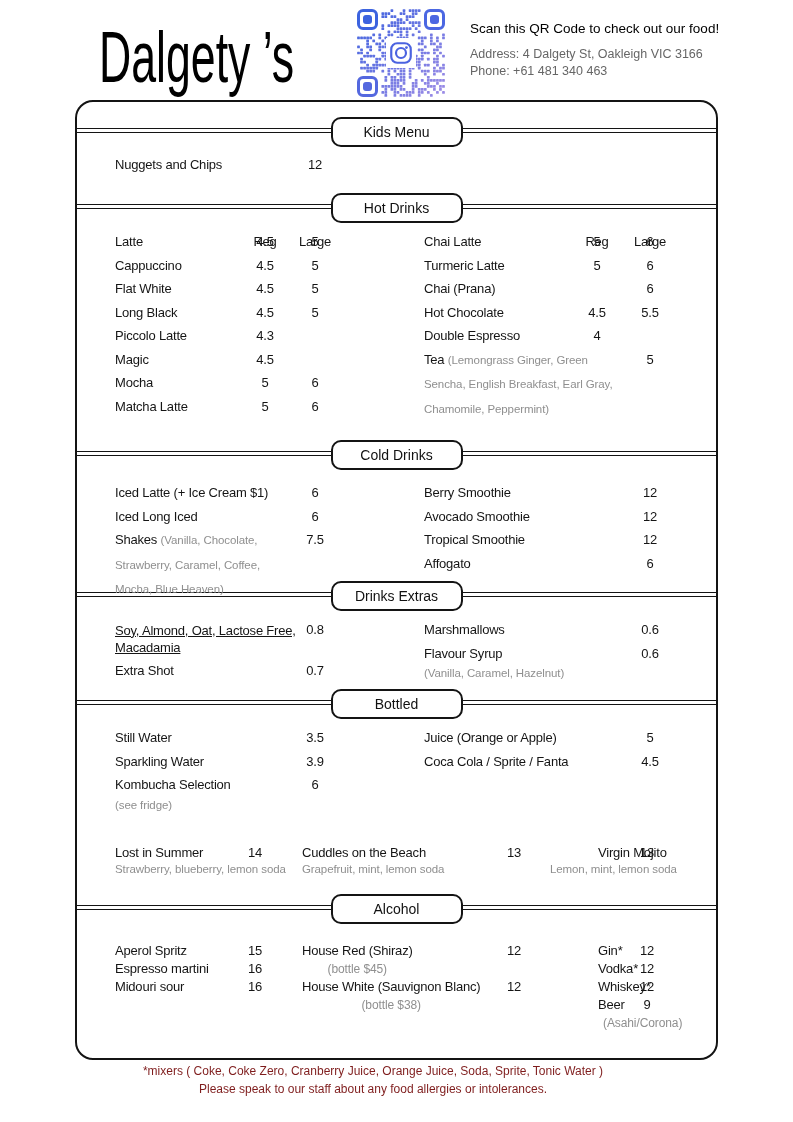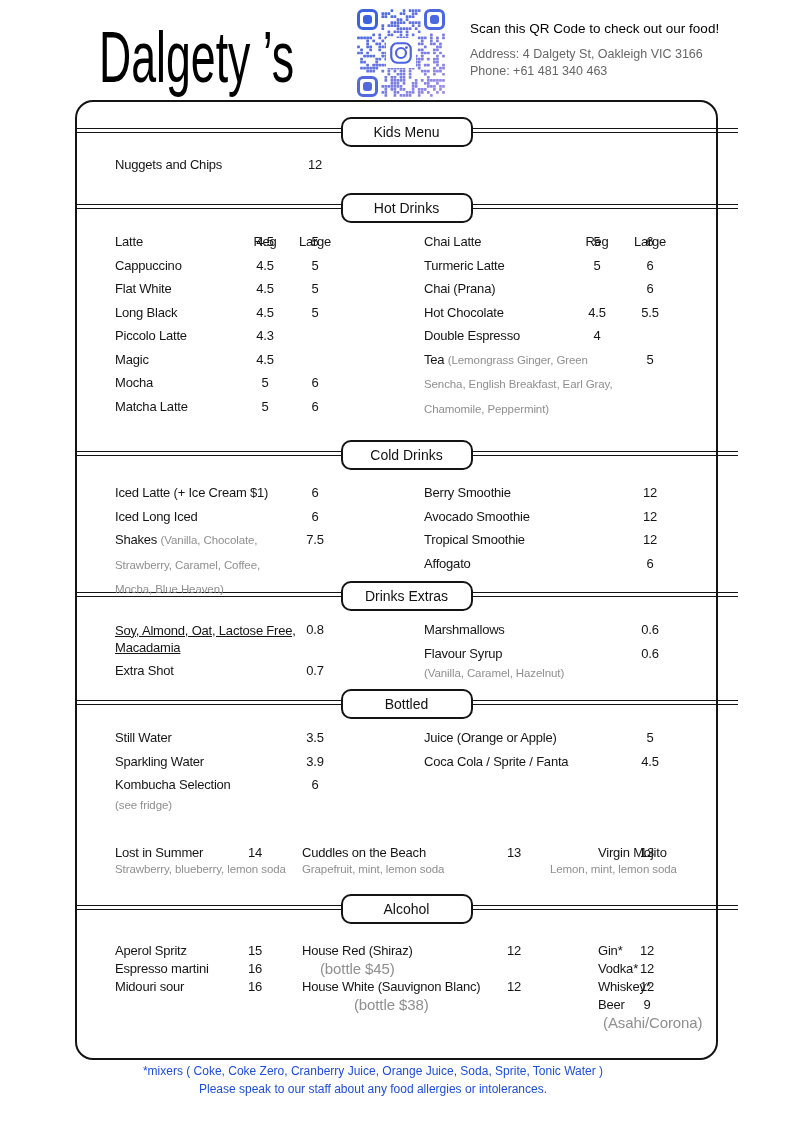--- a/index.html
+++ b/index.html
@@ -18,21 +18,21 @@
   .fp-bl{left:0;bottom:0;border-color:#5468df;}
   .fp-bl::after{background:#5468df;}
   .qr-center{position:absolute;left:29px;top:29px;width:30px;height:30px;background:#fff;
              display:flex;align-items:center;justify-content:center;}
   .info{position:absolute;left:470px;top:21px;}
   .scan{font-size:13.5px;color:#000;margin:0 0 10px 0;}
   .addr{font-size:12.5px;color:#666;line-height:16.5px;}
   
   .menu-box{position:absolute;left:75px;top:100px;width:643px;height:960px;
             border:2px solid #141414;border-radius:18px;box-sizing:border-box;background:#fff;}
-  .sh{position:absolute;left:0;width:639px;height:30px;padding-left:20px;}
+  .sh{position:absolute;left:0;width:639px;height:30px;}
   .sh-lines{position:absolute;top:11px;left:-2px;right:-2px;height:5px;box-sizing:border-box;
             border-top:1.6px solid #141414;border-bottom:1.6px solid #141414;}
   .sh-box{position:absolute;left:50%;transform:translateX(-50%);top:0;width:132px;height:30px;
           background:#fff;border:2px solid #141414;border-radius:10px;box-sizing:border-box;
           display:flex;align-items:center;justify-content:center;font-size:14px;color:#111;}
   
   .sect{position:absolute;font-size:13px;letter-spacing:-0.2px;}
   .row{position:relative;}
   .lh24 .row{line-height:23.5px;}
   .lh18 .row{line-height:18px;}
@@ -40,25 +40,25 @@
   .nm-tight{line-height:17.5px;padding:3.5px 0 2.5px 0;text-decoration:underline;}
   .price{position:absolute;top:0;width:50px;text-align:center;}
   .cA{left:38px;width:230px;} .cA .p1{left:125px;} .cA .p2{left:175px;} .cA .nm{max-width:182px;}
   .cB{left:347px;width:255px;} .cB .p1{left:148px;} .cB .p2{left:201px;} .cB .nm{max-width:196px;}
   .cE{left:38px;width:190px;} .cE .pp{left:115px;} .cE .nm{white-space:nowrap;}
   .cF{left:225px;width:240px;} .cF .pp{left:187px;} .cF .nm{white-space:nowrap;text-align:center;}
   .cG{left:473px;width:165px;} .cG .pp{left:72px;} .cG .nm{white-space:nowrap;margin-left:48px;}
   .desc{color:#8f8f8f;font-size:11.5px;letter-spacing:-0.1px;}
   .descb{display:block;color:#8f8f8f;font-size:11.5px;line-height:16.5px;letter-spacing:-0.1px;}
   .descm{display:block;color:#8f8f8f;font-size:11.5px;line-height:15px;white-space:nowrap;letter-spacing:-0.1px;}
-  .desc18{display:block;color:#8f8f8f;font-size:15px;line-height:18px;letter-spacing:-0.1px;}
+  .desc18{display:block;color:#8f8f8f;font-size:12px;line-height:18px;letter-spacing:-0.1px;}
   .ind{padding-left:5px;}
   
   .footer{position:absolute;left:0;top:1063px;width:746px;text-align:center;
-          font-size:12px;line-height:17.5px;color:#1d4ed8;}
+          font-size:12px;line-height:17.5px;color:#7f1d1d;}
 </style>
 </head>
 <body>
 
 <div class="page">
 
   <div class="title">Dalgety ’s</div>
 
   <div class="qr">
     <svg class="mods" id="qr-svg" width="88" height="88" viewBox="0 0 29 29">

